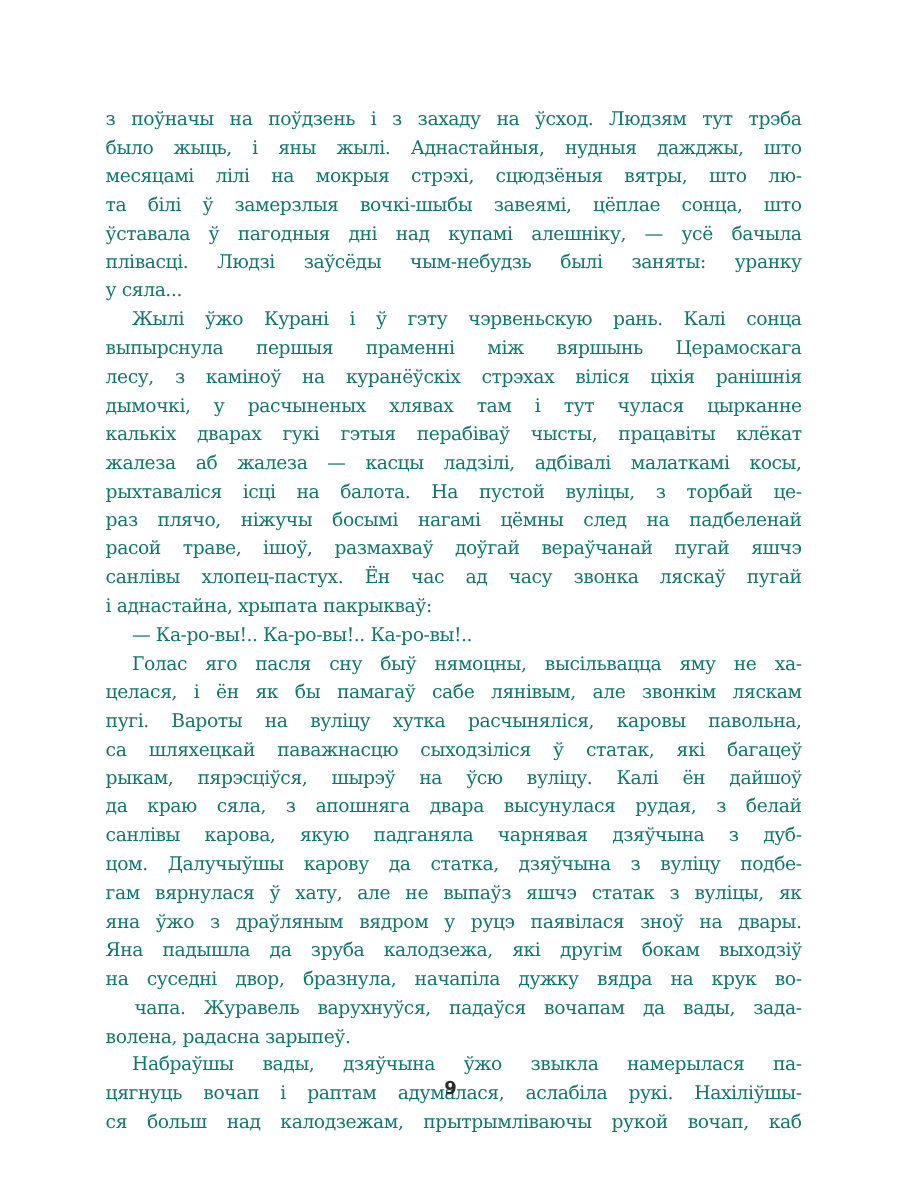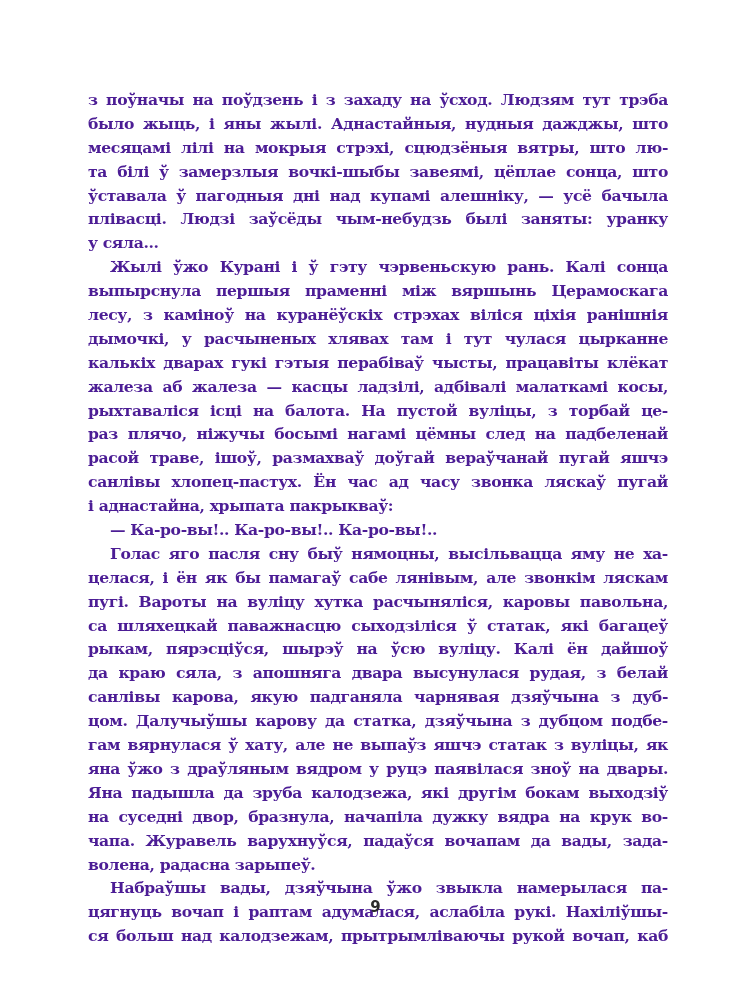--- a/index.html
+++ b/index.html
@@ -3,26 +3,25 @@
 <meta charset="utf-8">
 <style>
   html, body { margin: 0; padding: 0; background: #ffffff; }
   body { width: 751px; height: 1001px; position: relative; overflow: hidden; }
   .page { position: absolute; left: 88px; top: 88px; width: 580px; }
   .line {
     font-family: "DejaVu Serif", "Liberation Serif", serif;
     font-size: 15.6px;
     line-height: 23.9px;
     height: 23.9px;
-    color: #4c1d95;
+    color: #0f766e;
     white-space: nowrap;
     text-align: justify;
     text-align-last: justify;
     letter-spacing: -0.35px;
-    font-weight: bold;
   }
   .line.last { text-align-last: left; }
   .line.indent { padding-left: 22px; }
   .page-number {
     position: absolute; left: 0; width: 751px; top: 898px;
     text-align: center;
     font-family: "DejaVu Sans", "Liberation Sans", sans-serif;
     font-weight: bold; font-size: 15px; color: #2b2b2b;
   }
 </style>
@@ -56,26 +55,26 @@
       <div class="line indent last" style="display: block;">— Ка-ро-вы!.. Ка-ро-вы!.. Ка-ро-вы!..</div>
     </div>
     <div>
       <div class="line indent" style="display: block;">Голас яго пасля сну быў нямоцны, высільвацца яму не ха-</div>
       <div class="line" style="display: block;">целася, і ён як бы памагаў сабе лянівым, але звонкім ляскам</div>
       <div class="line" style="display: block;">пугі. Вароты на вуліцу хутка расчыняліся, каровы павольна,</div>
       <div class="line" style="display: block;">са шляхецкай паважнасцю сыходзіліся ў статак, які багацеў</div>
       <div class="line" style="display: block;">рыкам, пярэсціўся, шырэў на ўсю вуліцу. Калі ён дайшоў</div>
       <div class="line" style="display: block;">да краю сяла, з апошняга двара высунулася рудая, з белай</div>
       <div class="line" style="display: block;">санлівы карова, якую падганяла чарнявая дзяўчына з дуб-</div>
-      <div class="line" style="display: block;">цом. Далучыўшы карову да статка, дзяўчына з дубцом подбе-</div>
+      <div class="line" style="display: block;">цом. Далучыўшы карову да статка, дзяўчына з вуліцу подбе-</div>
       <div class="line" style="display: block;">гам вярнулася ў хату, але не выпаўз яшчэ статак з вуліцы, як</div>
       <div class="line" style="display: block;">яна ўжо з драўляным вядром у руцэ паявілася зноў на двары.</div>
       <div class="line" style="display: block;">Яна падышла да зруба калодзежа, які другім бокам выходзіў</div>
       <div class="line" style="display: block;">на суседні двор, бразнула, начапіла дужку вядра на крук во-</div>
-      <div class="line" style="display: block;">чапа. Журавель варухнуўся, падаўся вочапам да вады, зада-</div>
+      <div class="line" style="display: block; margin-left: 24px;">чапа. Журавель варухнуўся, падаўся вочапам да вады, зада-</div>
       <div class="line last" style="display: block;">волена, радасна зарыпеў.</div>
     </div>
     <div>
       <div class="line indent" style="display: block;">Набраўшы вады, дзяўчына ўжо звыкла намерылася па-</div>
       <div class="line" style="display: block;">цягнуць вочап і раптам адумалася, аслабіла рукі. Нахіліўшы-</div>
       <div class="line" style="display: block;">ся больш над калодзежам, прытрымліваючы рукой вочап, каб</div>
     </div>
   </div>
 <div class="page-number">9</div>
 

